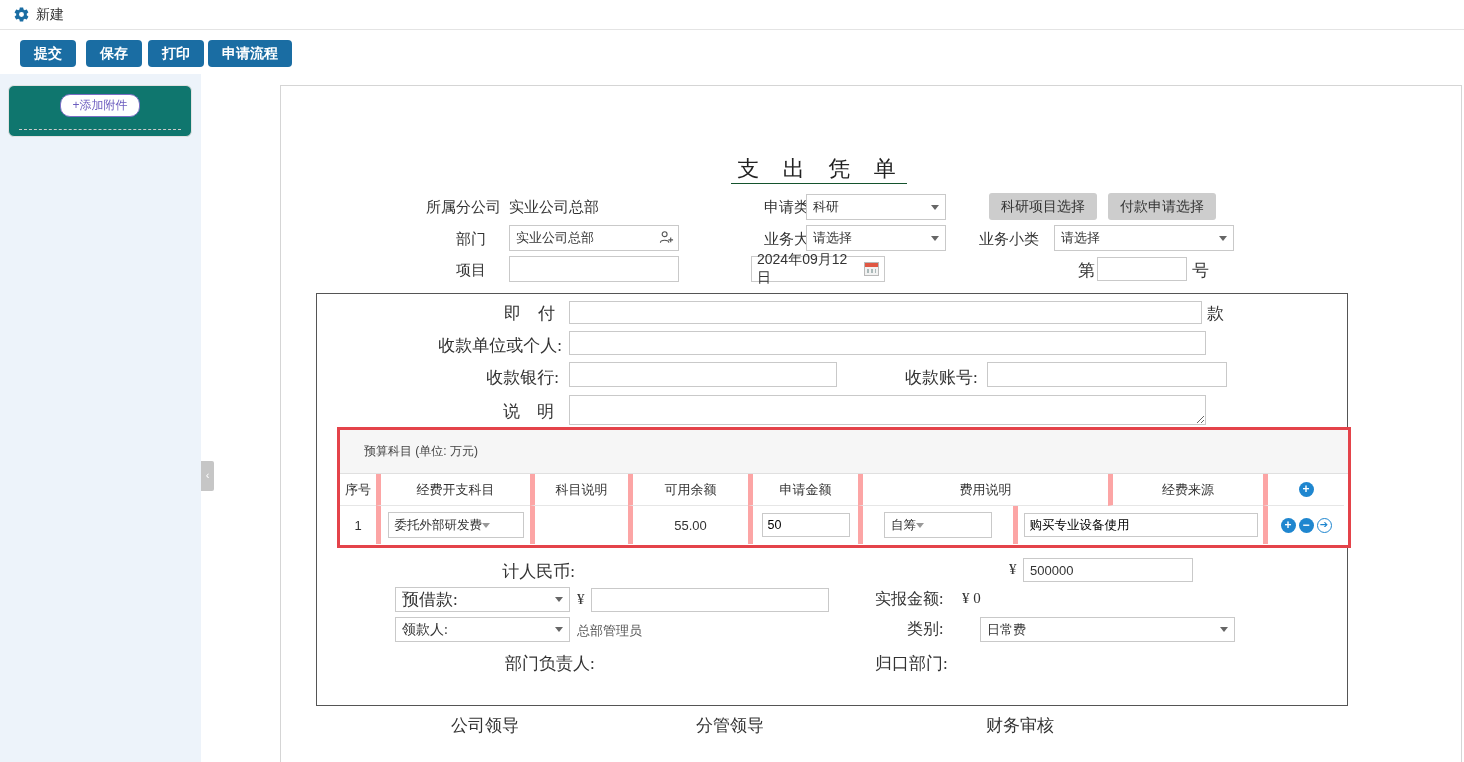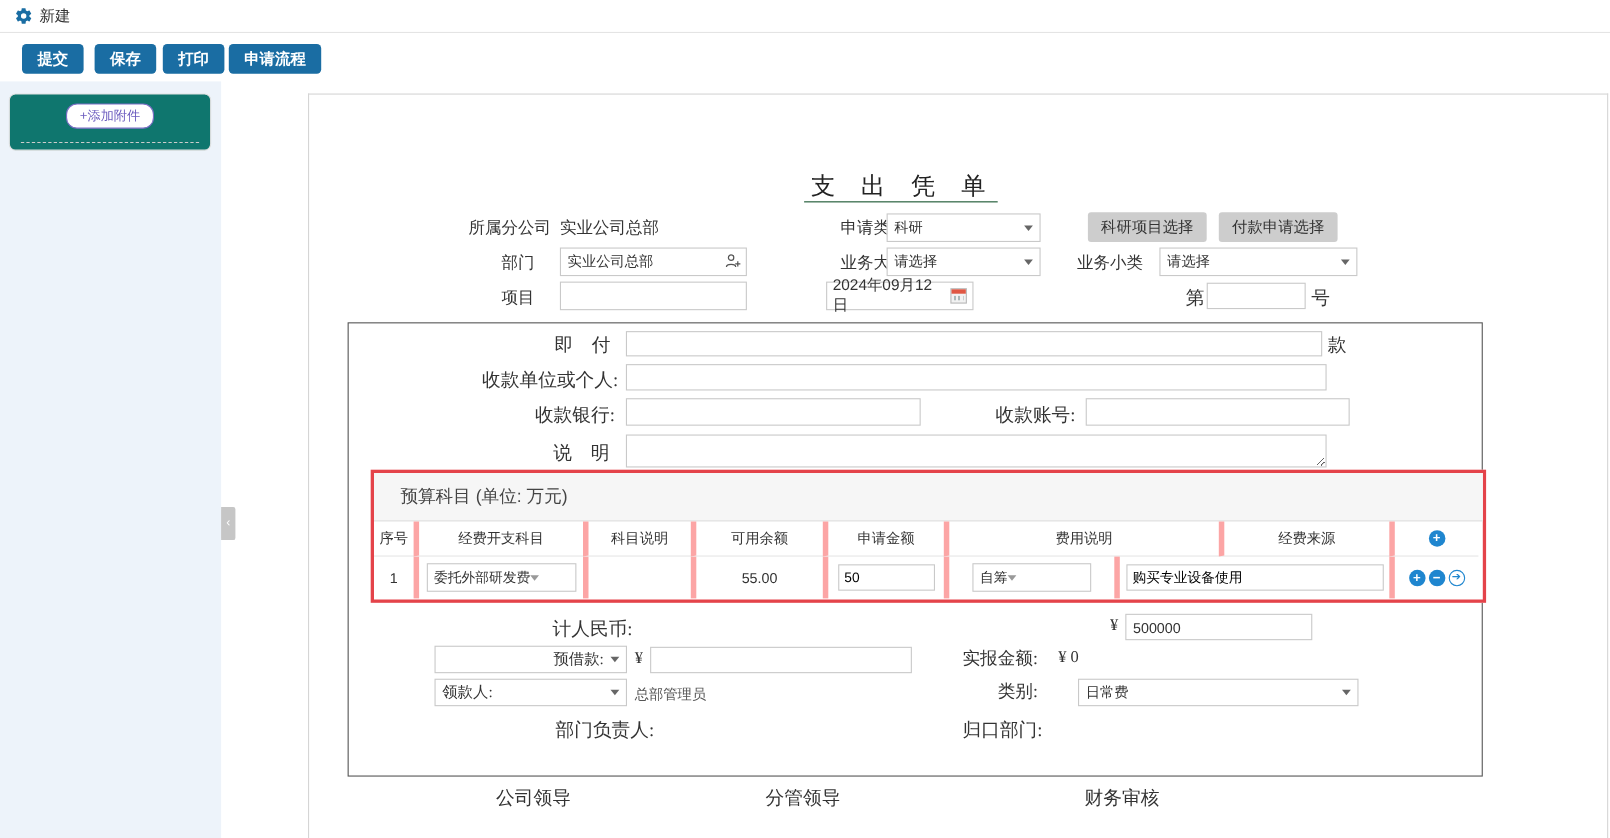--- a/index.html
+++ b/index.html
@@ -41,22 +41,22 @@
   .lbl { position:absolute; font-size:15px; color:#333; white-space:nowrap; }
   .lbl-r { text-align:right; }
   .slbl { position:absolute; font-size:17px; color:#333; white-space:nowrap;
     font-family:"Liberation Serif","DejaVu Serif",serif; }
 
   .inp { position:absolute; border:1px solid #c9c9c9; background:#fff; font-size:13px;
     font-family:inherit; padding:0 6px; color:#333; outline:none; }
   .sel { position:absolute; border:1px solid #c9c9c9; background:#fff; display:flex;
     align-items:center; padding:0 6px; font-size:13px; color:#333; cursor:pointer; }
   .sel .txt { flex:1; overflow:hidden; white-space:nowrap; }
-  .sel .txt-r { flex:1; text-align:right; padding-right:6px;
-    font-family:"Liberation Serif","DejaVu Serif",serif; font-size:14px; }
+  .sel .txt-r { flex:1; padding-right:6px;
+    font-family:"Liberation Serif","DejaVu Serif",serif; font-size:17px; }
   .arw { width:0; height:0; border-left:4px solid transparent; border-right:4px solid transparent;
     border-top:5px solid #666; flex:0 0 auto; }
 
   .gbtn { position:absolute; top:107px; height:27px; background:#cdcdcd; color:#333;
     border:none; border-radius:3px; font-size:14px; font-family:inherit; padding:0 12px; cursor:pointer; }
 
   
   #dept-icon { position:absolute; right:5px; top:5px; }
   .datebox { position:absolute; border:1px solid #c9c9c9; display:flex; align-items:center;
     padding:0 5px; font-size:14px; color:#333; background:#fff; cursor:pointer; }
@@ -69,21 +69,21 @@
   
   #bigbox { position:absolute; left:35px; top:207px; width:1032px; height:413px; border:1px solid #555; }
 
   textarea.note { position:absolute; border:1px solid #c9c9c9; resize:both; font-size:13px;
     font-family:inherit; padding:2px 6px; outline:none; }
 
   
   #budget { position:absolute; left:20px; top:133px; width:1014px; height:121px;
     border:3px solid #e4434a; background:#fff; }
   #budget-titlebar { height:44px; background:#f6f6f6; border-bottom:1px solid #e0e0e0;
-    line-height:43px; padding-left:24px; font-size:16px; color:#444; }
+    line-height:43px; padding-left:24px; font-size:12px; color:#444; }
   #budget-table { position:relative; width:100%; }
   .brow { display:flex; }
   .bcell { display:flex; align-items:center; justify-content:center; font-size:13px;
     color:#333; border-left:5px solid #fca5a5; position:relative; }
   .bcell:first-child { border-left:none; }
   .hrow .bcell { height:32px; border-bottom:1px solid #e6e6e6; }
   .drow .bcell { height:38px; }
   .c0{width:36px}.c1{width:154px}.c2{width:98px}.c3{width:120px}
   .c4{width:110px}.c5{width:155px}.c6{width:250px}.c7{width:81px}
   .cell-sel { position:relative; border:1px solid #c9c9c9; height:26px; display:flex;

